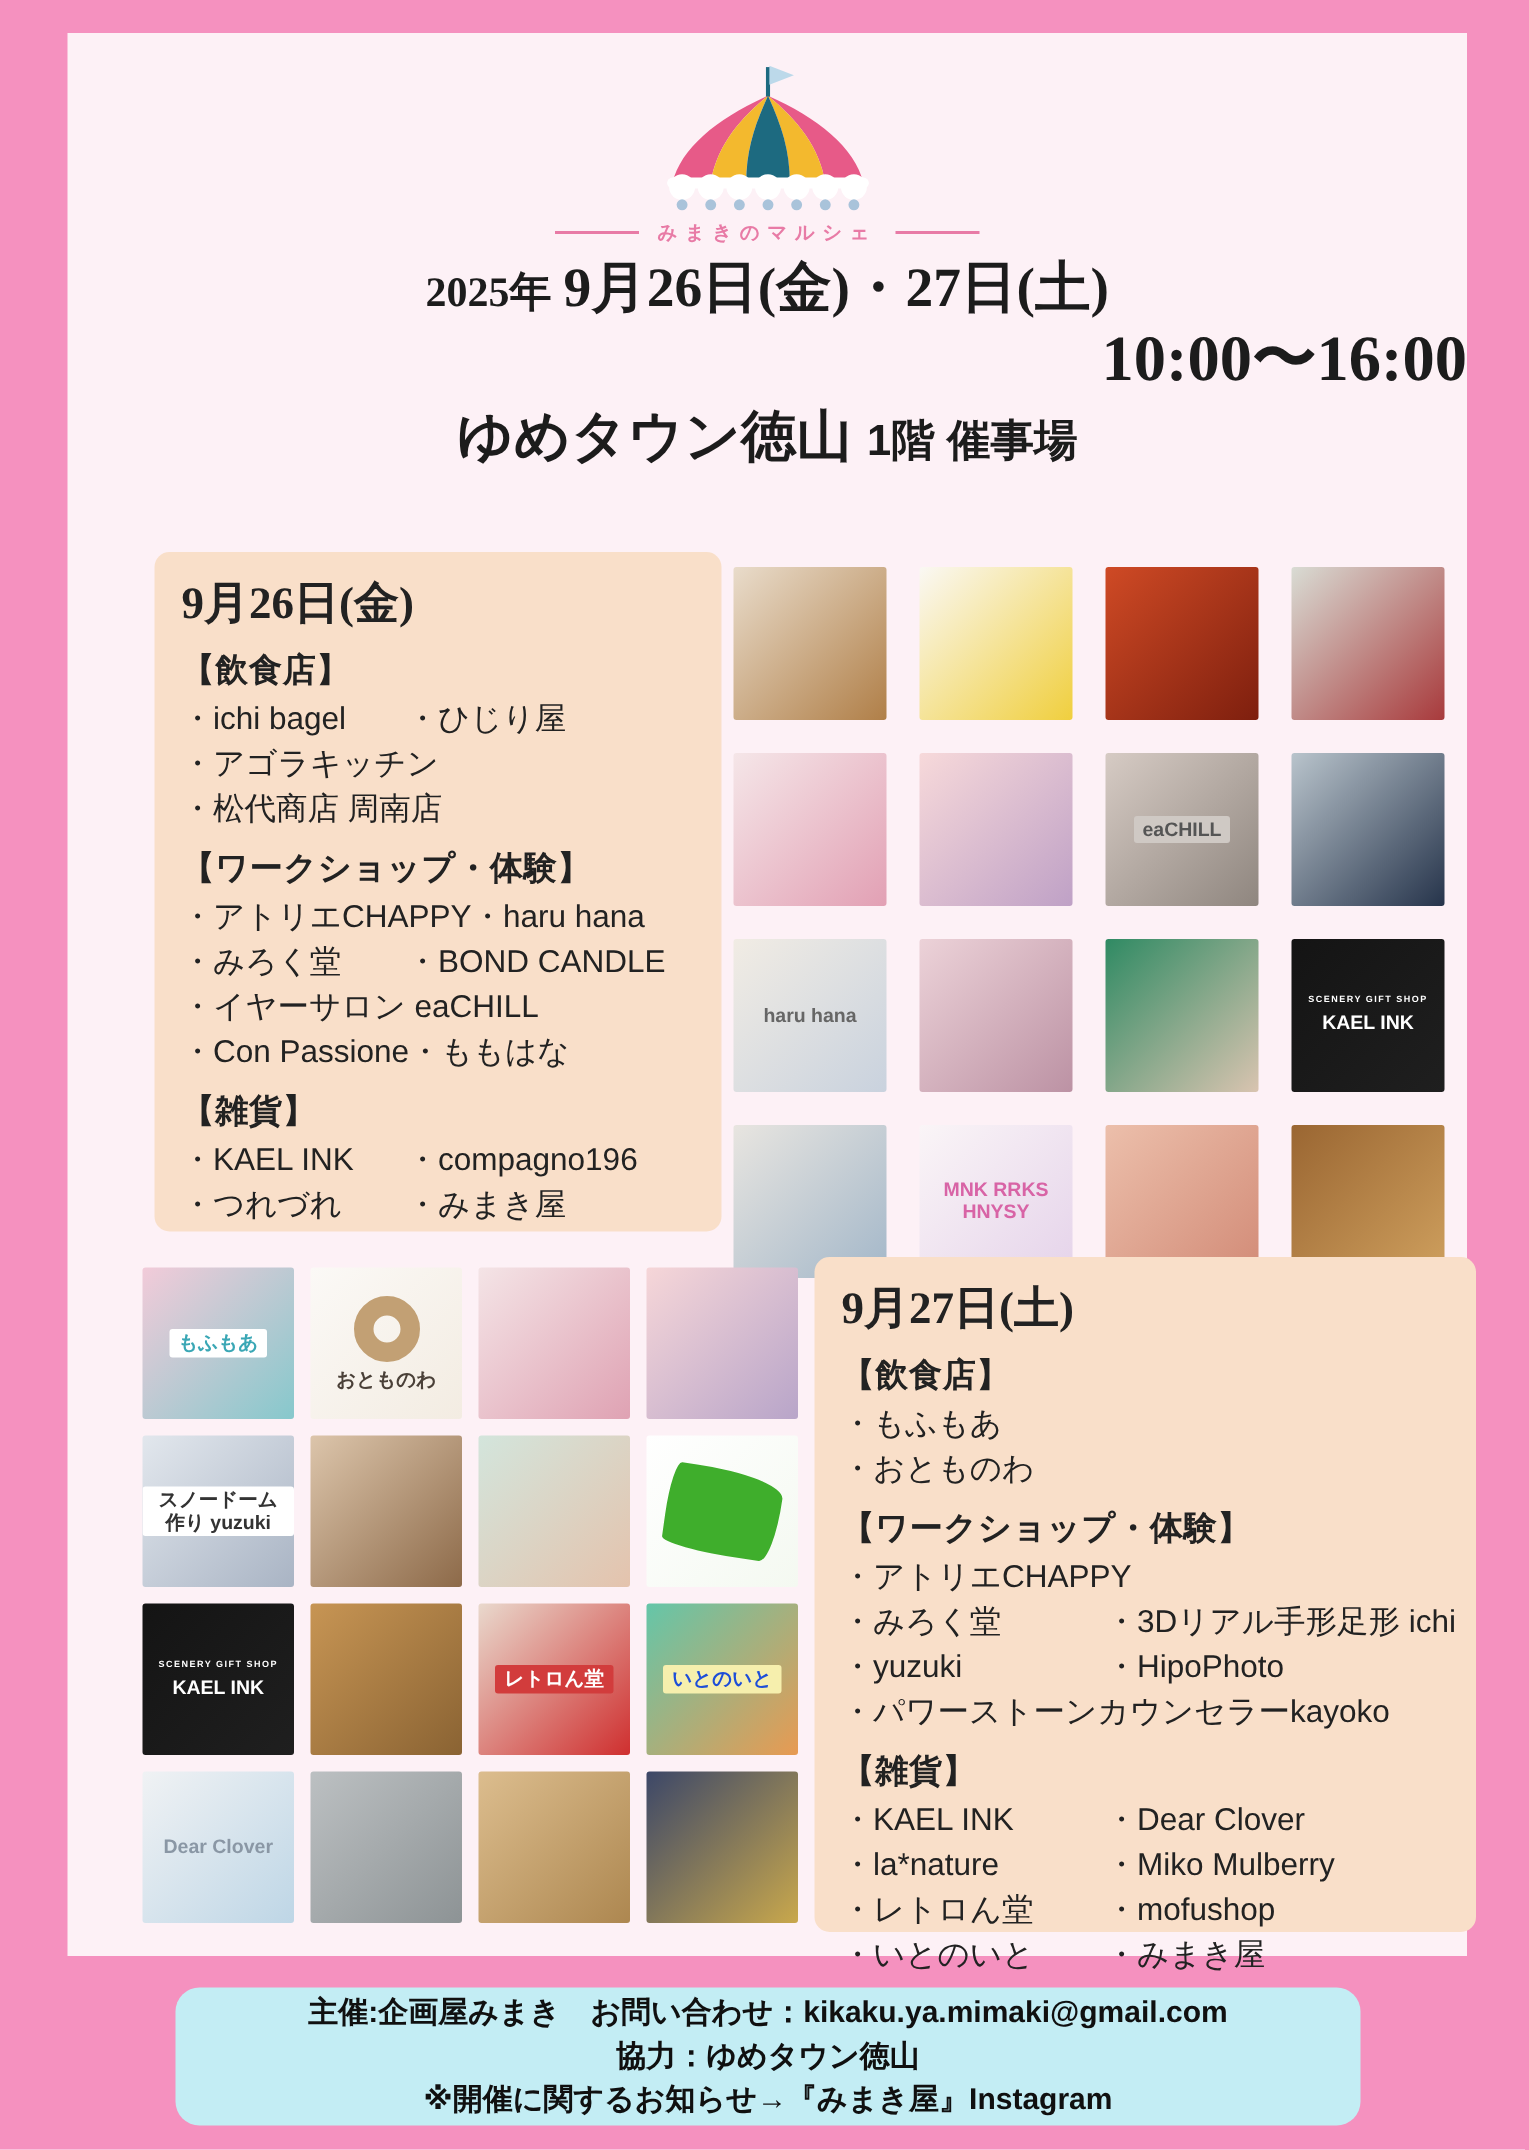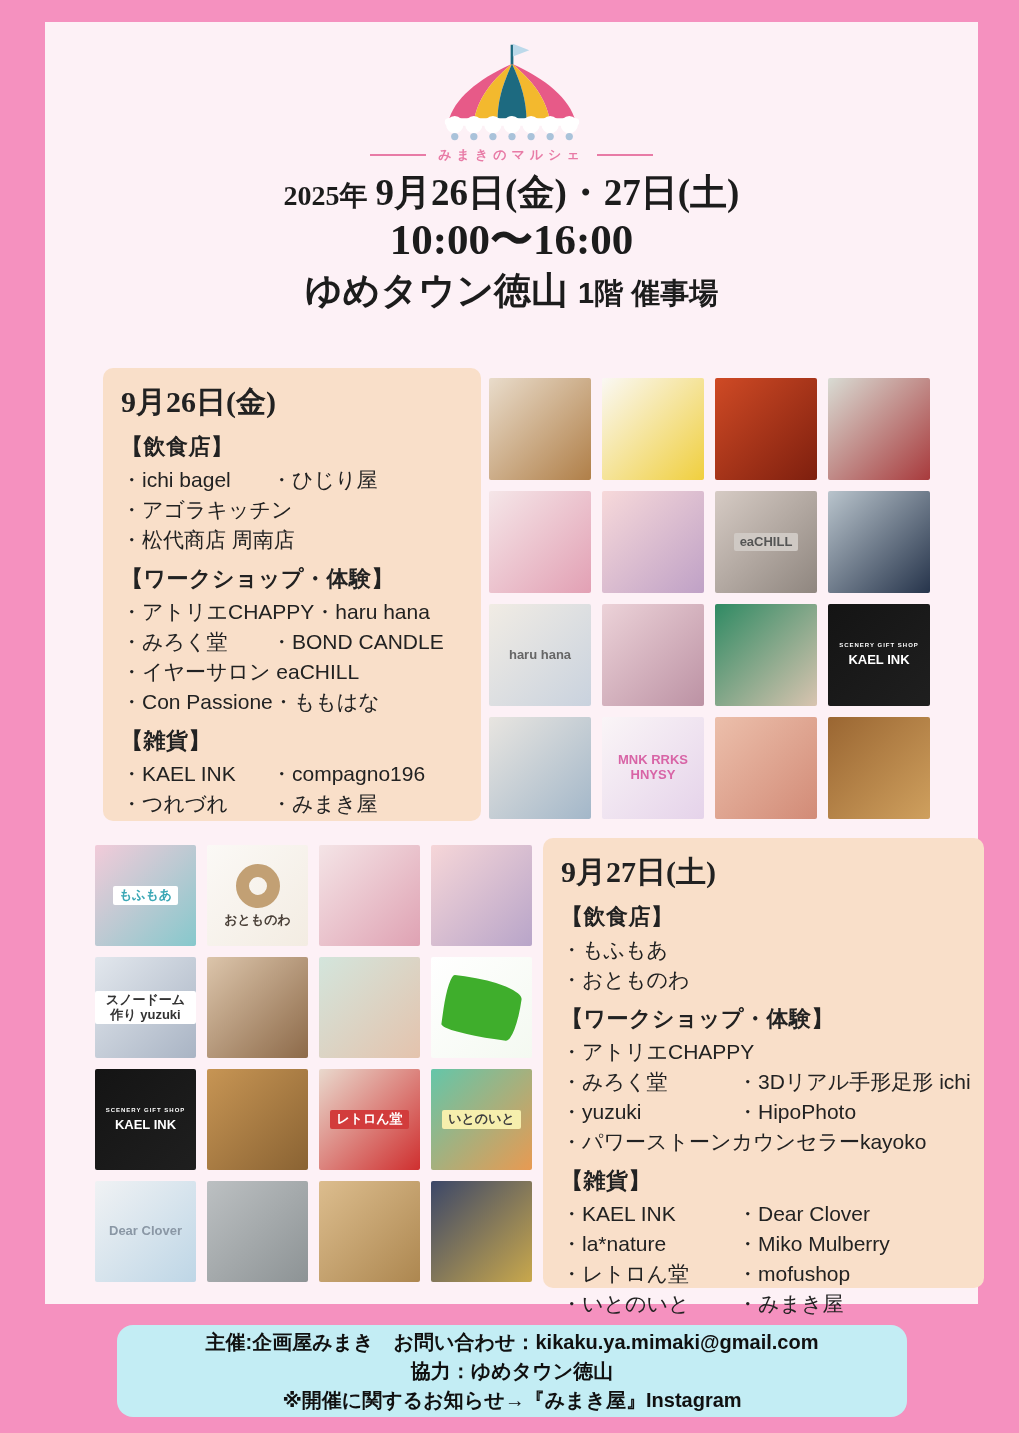--- a/index.html
+++ b/index.html
@@ -32,21 +32,21 @@
   }
   .logo-sub .dash{width:56px;height:2px;background:var(--logo-sub-pink);}
   .date-line{
     font-family:"Liberation Serif","DejaVu Serif",serif;font-weight:bold;
     margin-top:10px;line-height:1.05;
   }
   .date-line .year{font-size:28px;margin-right:8px;}
   .date-line .dates{font-size:37px;}
   .time-line{
     font-family:"Liberation Serif","DejaVu Serif",serif;font-weight:bold;
-    font-size:43px;margin-top:4px;line-height:1.05;
+    font-size:43px;margin-top:4px;line-height:1.05;text-align:right;
   }
   .venue-line{font-weight:800;margin-top:10px;line-height:1.05;}
   .venue-line .venue{font-size:37px;}
   .venue-line .venue-detail{font-size:29px;margin-left:10px;}
   
   .day-box{
     position:absolute;background:var(--box-peach);border-radius:10px;
     padding:12px 18px;box-sizing:border-box;color:#222;
   }
   #day1-box{left:58px;top:346px;width:378px;height:453px;}
@@ -54,21 +54,21 @@
   .box-title{
     font-family:"Liberation Serif","DejaVu Serif",serif;font-weight:bold;
     font-size:30px;margin:2px 0 2px;
   }
   .box-heading{font-size:22px;font-weight:bold;margin:9px 0 3px;letter-spacing:0.5px;}
   .box-line{display:flex;font-size:21px;line-height:30px;white-space:nowrap;}
   #day1-box .cell:first-child{min-width:150px;}
   #day2-box .cell:first-child{min-width:176px;}
   
   .photo-grid{position:absolute;display:grid;}
-  #grid-day1{left:444px;top:356px;grid-template-columns:repeat(4,102px);grid-auto-rows:102px;gap:11px;}
+  #grid-day1{left:444px;top:356px;grid-template-columns:repeat(4,102px);grid-auto-rows:102px;gap:22px;}
   #grid-day2{left:50px;top:823px;grid-template-columns:repeat(4,101px);grid-auto-rows:101px;gap:11px;}
   .tile{
     border-radius:2px;display:flex;flex-direction:column;align-items:center;
     justify-content:center;overflow:hidden;text-align:center;gap:5px;
   }
   .tile-caption{font-size:13px;font-weight:bold;max-width:92%;line-height:1.15;}
   .tile-sub{font-size:6px;letter-spacing:1px;font-weight:bold;}
   .shape-circle{width:18px;height:18px;border-radius:50%;border:13px solid #c2a074;background:transparent;}
   .shape-leaf{
     width:76px;height:58px;transform:rotate(8deg);
@@ -220,21 +220,21 @@
       </div>
       <div class="tile" style="background: linear-gradient(135deg, rgb(20, 20, 20), rgb(31, 31, 31));">
         <div class="tile-sub" style="color: rgb(255, 255, 255);">SCENERY GIFT SHOP</div>
         <div class="tile-caption" style="color: rgb(255, 255, 255);">KAEL INK</div>
       </div>
       <div class="tile" style="background: linear-gradient(135deg, rgb(199, 149, 84), rgb(138, 99, 51));"></div>
       <div class="tile" style="background: linear-gradient(135deg, rgb(233, 217, 205), rgb(207, 47, 47));">
         <div class="tile-caption" style="color: rgb(255, 255, 255); background: rgb(210, 60, 60); padding: 2px 6px; border-radius: 2px;">レトロん堂</div>
       </div>
       <div class="tile" style="background: linear-gradient(135deg, rgb(100, 198, 169), rgb(232, 154, 82));">
-        <div class="tile-caption" style="color: #404040; background: rgb(246, 239, 173); padding: 2px 6px; border-radius: 2px;">いとのいと</div>
+        <div class="tile-caption" style="color: #1d4ed8; background: rgb(246, 239, 173); padding: 2px 6px; border-radius: 2px;">いとのいと</div>
       </div>
       <div class="tile" style="background: linear-gradient(135deg, rgb(240, 242, 244), rgb(190, 214, 230));">
         <div class="tile-caption" style="color: rgb(138, 151, 165);">Dear Clover</div>
       </div>
       <div class="tile" style="background: linear-gradient(135deg, rgb(188, 192, 194), rgb(141, 147, 149));"></div>
       <div class="tile" style="background: linear-gradient(135deg, rgb(220, 189, 142), rgb(173, 135, 80));"></div>
       <div class="tile" style="background: linear-gradient(135deg, rgb(60, 71, 104), rgb(201, 168, 76));"></div>
     </div>
 
   <div class="day-box" id="day2-box">

